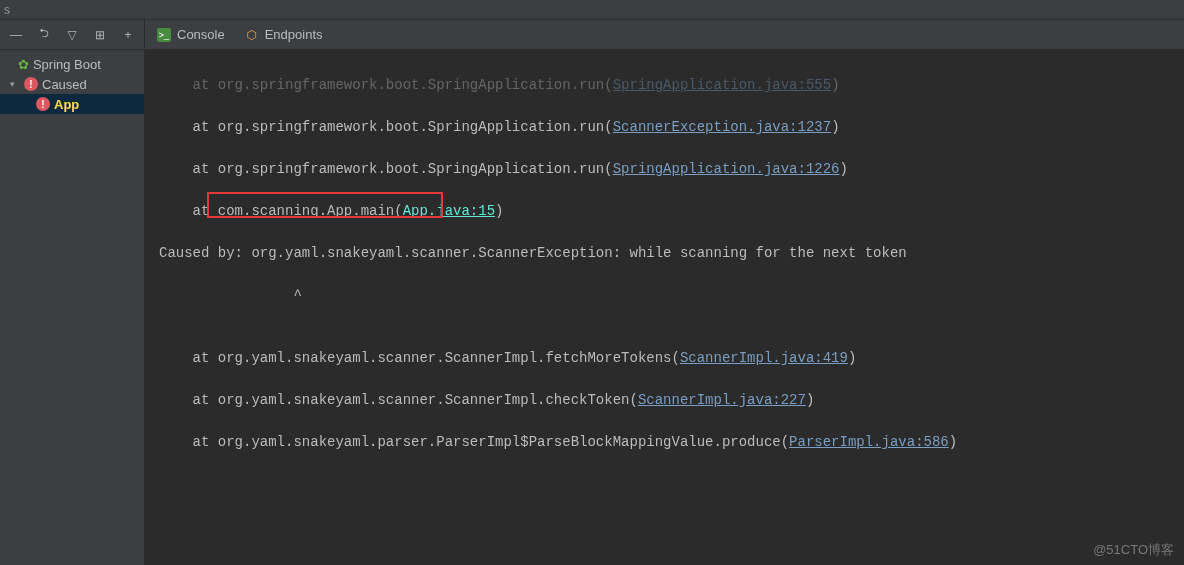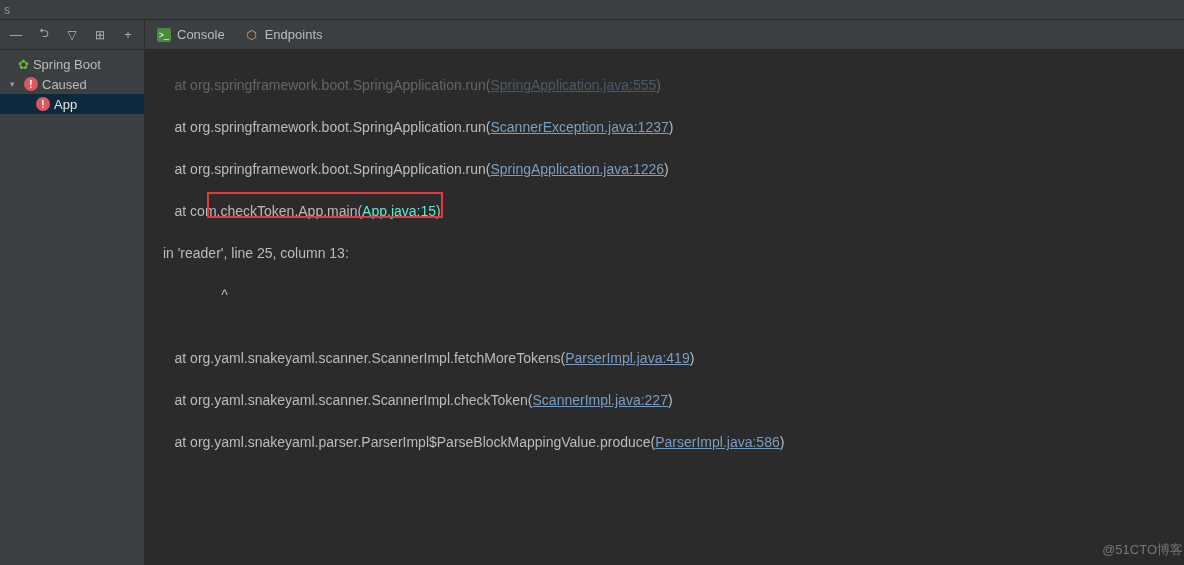--- a/index.html
+++ b/index.html
@@ -14,25 +14,25 @@
 .tree-row.selected { background:#0d293e; }
 .tree-arrow { width:10px; color:#999; font-size:9px; }
 .spring-icon { color:#6db33f; font-size:13px; }
 .fail-icon { width:14px; height:14px; background:#db5860; border-radius:50%; display:inline-flex; align-items:center; justify-content:center; color:#fff; font-size:10px; font-weight:bold; }
 .content { flex:1; display:flex; flex-direction:column; background:#2b2b2b; }
 .tabs { height:30px; background:#3c3f41; border-bottom:1px solid #2b2b2b; display:flex; align-items:center; padding-left:12px; gap:20px; }
 .tab { display:flex; align-items:center; gap:6px; color:#bbb; cursor:pointer; font-size:13px; }
 .tab-icon { width:14px; height:14px; display:inline-flex; align-items:center; justify-content:center; }
 .console-icon { background:#4a8c3f; color:#fff; font-size:9px; border-radius:2px; width:14px; height:14px; display:inline-flex; align-items:center; justify-content:center; }
 .endpoint-icon { color:#e69f5c; font-size:12px; }
-.console { flex:1; padding:4px 8px 4px 14px; font-family:Liberation Sans, sans-serif; font-size:14px; line-height:21px; color:#bbb; white-space:pre; overflow:hidden; position:relative; }
+.console { flex:1; padding:4px 8px 4px 14px; font-family:Liberation Mono, monospace; font-size:14px; line-height:21px; color:#bbb; white-space:pre; overflow:hidden; position:relative; }
 .link { color:#7a9ec2; text-decoration:underline; cursor:pointer; }
 .link2 { color:#5eead4; text-decoration:underline; cursor:pointer; }
 .red-box { position:absolute; border:2px solid #e23a3a; pointer-events:none; }
-.watermark { position:absolute; bottom:6px; right:1px; color:#777; font-size:13px; }
+.watermark { position:absolute; bottom:6px; right:10px; color:#777; font-size:13px; }
 </style>
 </head>
 <body>
 
 <div class="top-bar">
   <span>s</span>
 </div>
 
 <div class="container">
   <div class="sidebar">
@@ -49,46 +49,46 @@
         <span class="spring-icon">✿</span>
         <span>Spring Boot</span>
       </div>
       <div class="tree-row" style="padding-left:10px">
         <span class="tree-arrow">▾</span>
         <span class="fail-icon">!</span>
         <span>Caused</span>
       </div>
       <div class="tree-row selected" style="padding-left:36px">
         <span class="fail-icon">!</span>
-        <span style="font-weight:normal;color:#e5e5e5">App</span>
+        <span style="font-weight:bold;color:#fde047">App</span>
       </div>
     </div>
   </div>
 
   <div class="content">
     <div class="tabs">
       <div class="tab">
         <span class="console-icon">&gt;_</span>
         <span>Console</span>
       </div>
       <div class="tab">
         <span class="tab-icon endpoint-icon">⬡</span>
         <span>Endpoints</span>
       </div>
     </div>
 
     <div class="console">
 <div style="opacity:.4"><span>    at org.springframework.boot.SpringApplication.run(</span><span class="link">SpringApplication.java:555</span><span>)</span></div>
 <div><span>    at org.springframework.boot.SpringApplication.run(</span><span class="link">ScannerException.java:1237</span><span>)</span></div>
 <div><span>    at org.springframework.boot.SpringApplication.run(</span><span class="link">SpringApplication.java:1226</span><span>)</span></div>
-<div><span>    at com.checkToken.App.main(</span><span class="link2">App.java:15</span><span>)</span></div>
-<div> in 'reader', line 25, column 13:</div>
+<div><span>    at com.scanning.App.main(</span><span class="link2">App.java:15</span><span>)</span></div>
+<div>Caused by: org.yaml.snakeyaml.scanner.ScannerException: while scanning for the next token</div>
 <div>                ^</div>
 <div></div>
-<div><span>    at org.yaml.snakeyaml.scanner.ScannerImpl.fetchMoreTokens(</span><span class="link">ParserImpl.java:419</span><span>)</span></div>
+<div><span>    at org.yaml.snakeyaml.scanner.ScannerImpl.fetchMoreTokens(</span><span class="link">ScannerImpl.java:419</span><span>)</span></div>
 <div><span>    at org.yaml.snakeyaml.scanner.ScannerImpl.checkToken(</span><span class="link">ScannerImpl.java:227</span><span>)</span></div>
 <div><span>    at org.yaml.snakeyaml.parser.ParserImpl$ParseBlockMappingValue.produce(</span><span class="link">ParserImpl.java:586</span><span>)</span></div>
 
 
 
 
 
 
 
 

